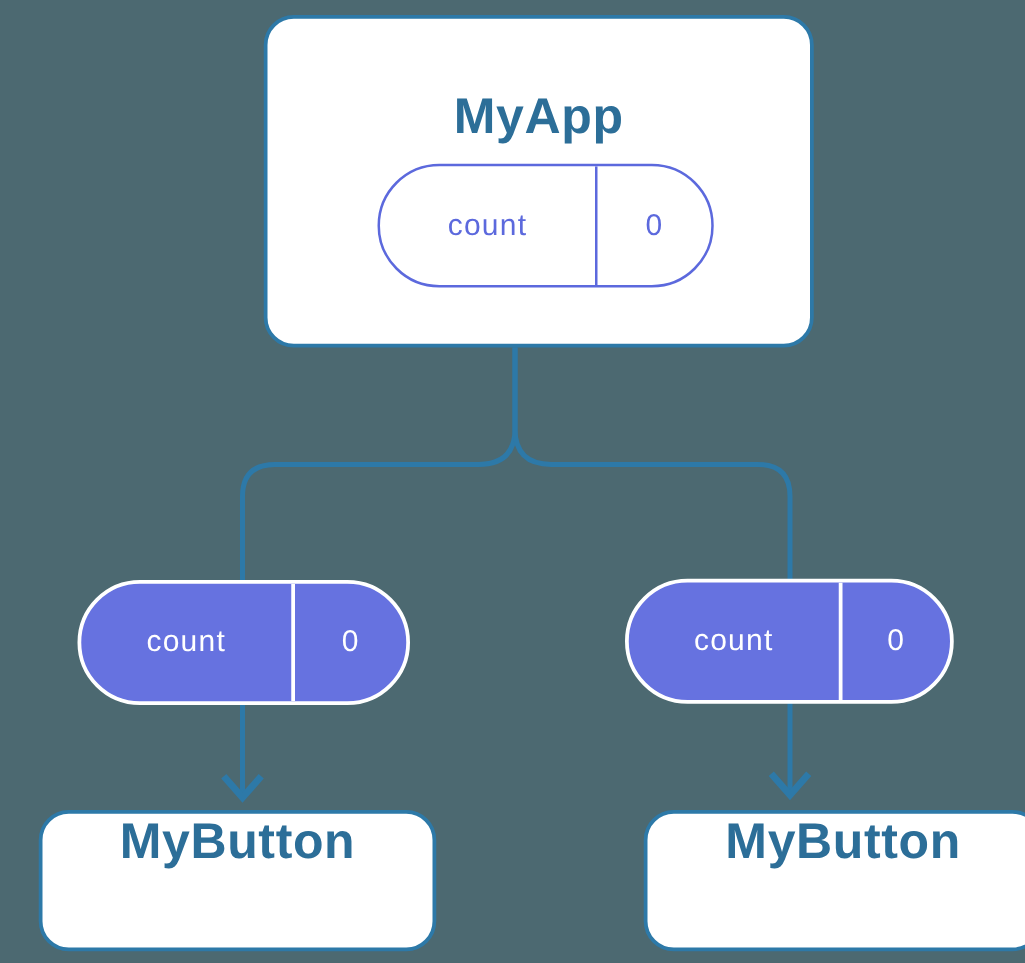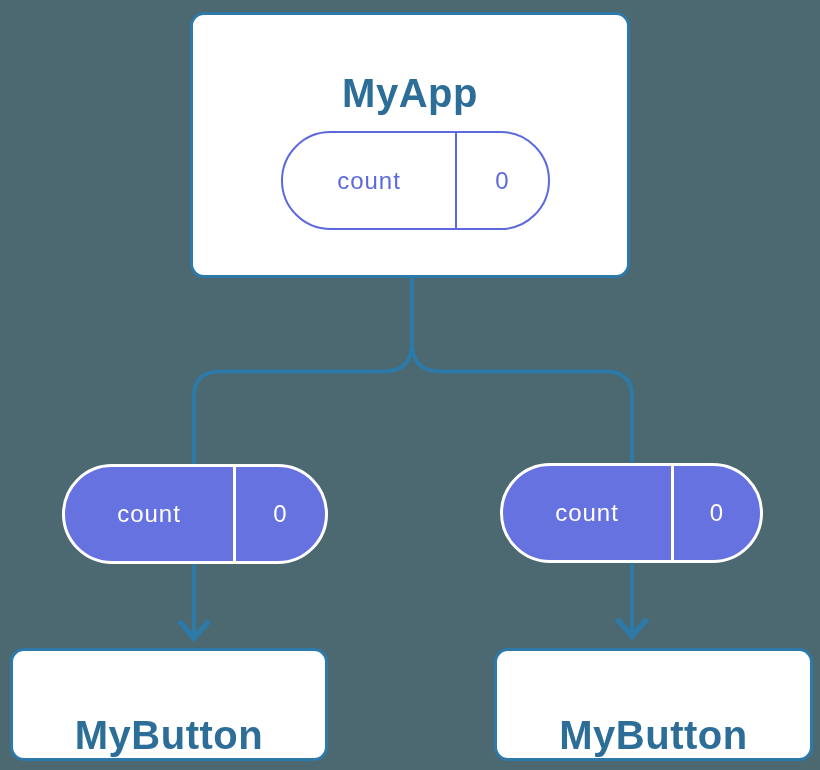--- a/index.html
+++ b/index.html
@@ -33,42 +33,43 @@
   .arrowhead {
     stroke: var(--line);
     stroke-width: 5.5;
     fill: none;
     stroke-linejoin: miter;
   }
   .card {
     position: absolute;
     background: var(--card-bg);
     border: 3px solid var(--line);
-    border-radius: 14px;
+    border-radius: 24px;
+    margin-left: 21px;
   }
   .card-title {
     color: var(--heading);
     font-weight: 700;
     font-size: 40px;
     letter-spacing: 0.5px;
     text-align: center;
     white-space: nowrap;
   }
   .app-card {
     left: 190px; top: 12px;
     width: 440px; height: 266px;
   }
   .app-card .card-title {
     position: absolute;
     left: 0; right: 0;
     top: 56px;
   }
   .button-card {
     display: flex;
-    align-items: flex-end;
+    align-items: flex-start;
     justify-content: center;
   }
   .button-card-left  { left: 10px;  top: 648px; width: 318px; height: 113px; }
   .button-card-right { left: 494px; top: 648px; width: 319px; height: 113px; }
   .pill {
     position: absolute;
     display: flex;
     align-items: stretch;
     border-radius: 999px;
     overflow: hidden;

